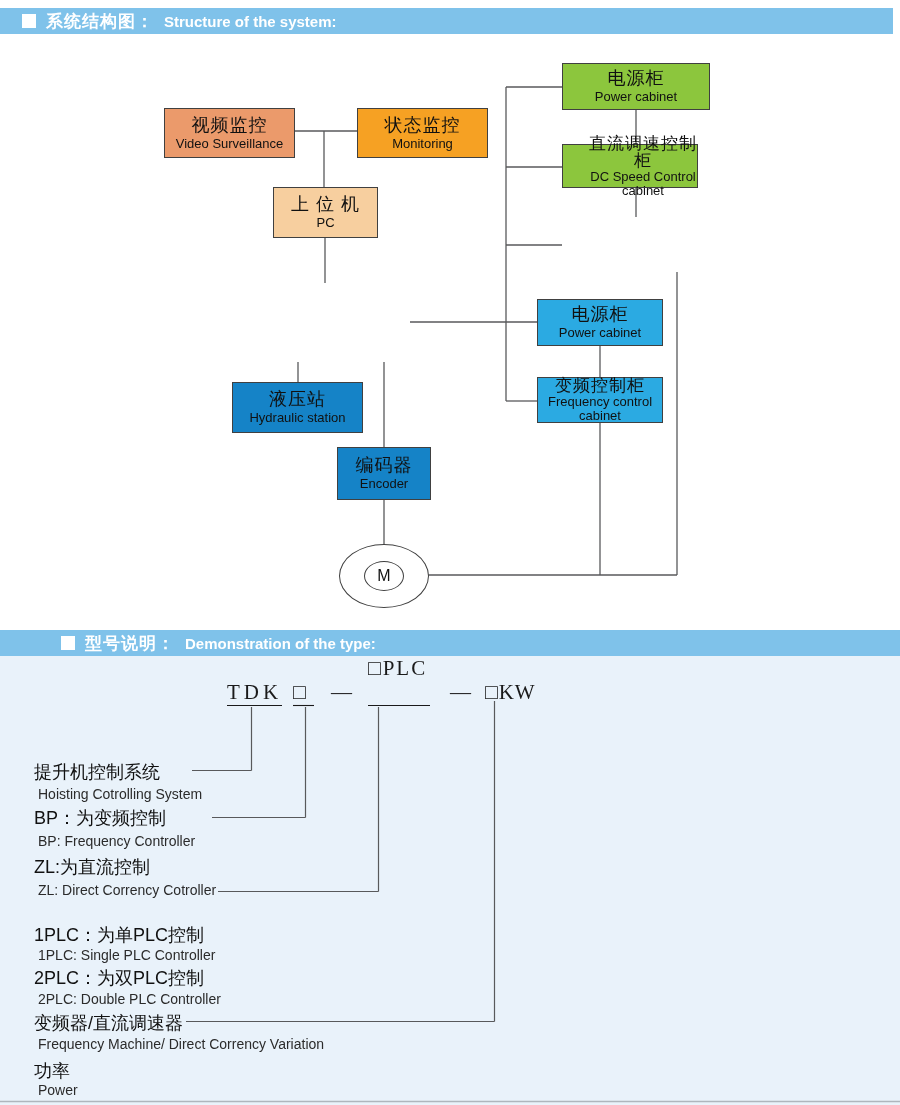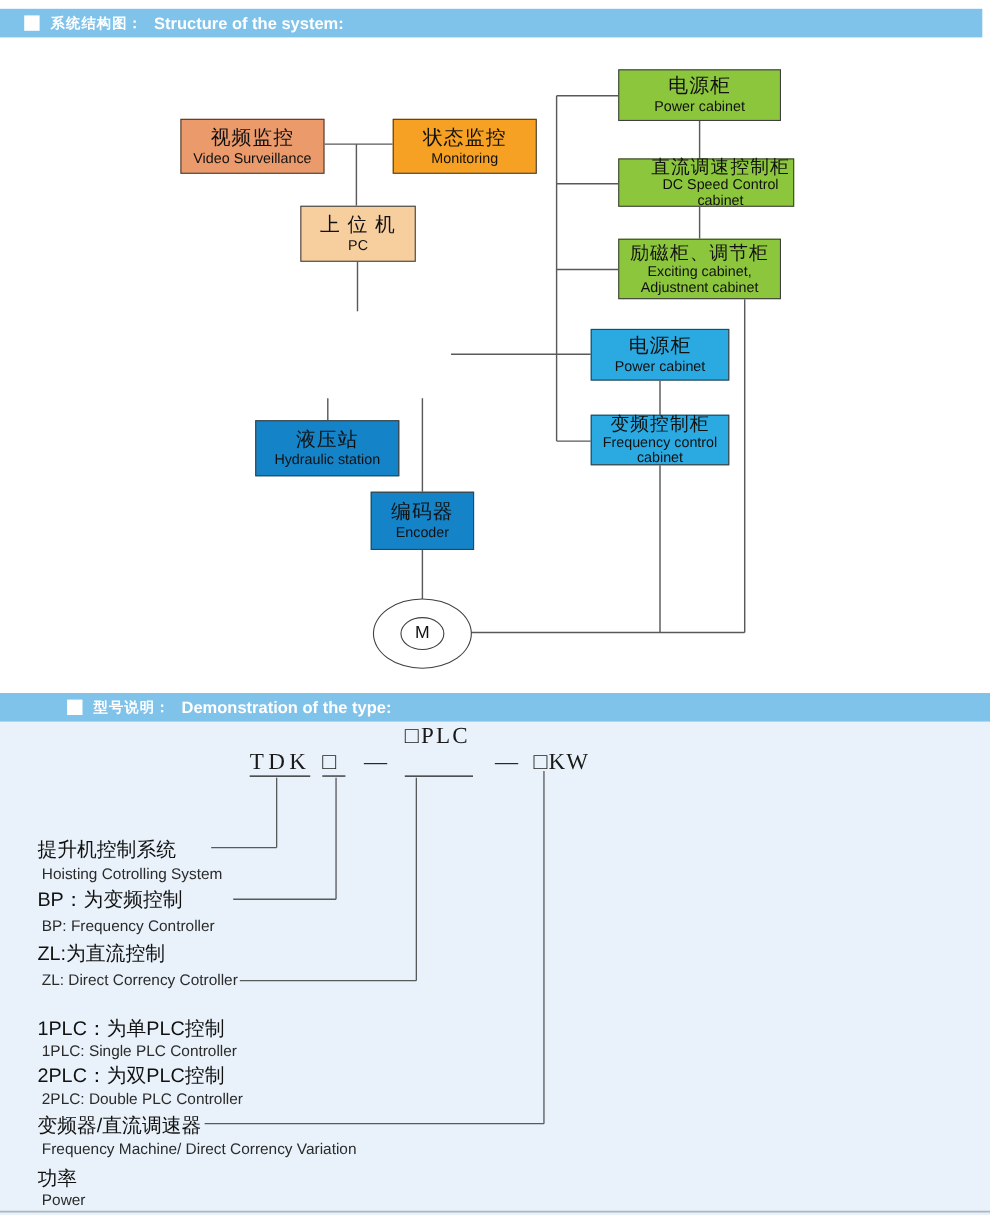--- a/index.html
+++ b/index.html
@@ -2,21 +2,21 @@
 <html><head>
 <meta charset="utf-8">
 <style>
   html,body{margin:0;padding:0;background:#ffffff;}
   #page{position:relative;width:900px;height:1105px;background:#ffffff;overflow:hidden;
         font-family:"Liberation Sans","DejaVu Sans",sans-serif;}
   
   .banner{position:absolute;left:0;width:893px;height:26px;background:#7FC2EA;
           display:flex;align-items:center;}
   .banner .bullet{width:14px;height:14px;background:#ffffff;margin-left:22px;flex:0 0 auto;}
-  .banner .zh{color:#ffffff;font-weight:bold;font-size:13px;margin-left:10px;letter-spacing:1px;}
+  .banner .zh{color:#ffffff;font-weight:bold;font-size:17px;margin-left:10px;letter-spacing:1px;}
   .banner .en{color:#ffffff;font-weight:bold;font-size:15px;margin-left:10px;}
   
   #wires{position:absolute;left:0;top:0;z-index:1;}
   
   .node{position:absolute;z-index:2;box-sizing:border-box;border:1.4px solid #404040;
         display:flex;flex-direction:column;align-items:center;justify-content:center;
         text-align:center;line-height:1.05;}
   .node .zh{font-size:18px;color:#111111;letter-spacing:1px;}
   .node .en{font-size:13px;color:#111111;margin-top:2px;line-height:1.05;}
   .fill-video{background:#EB9A6B;}
@@ -113,29 +113,25 @@
   <div class="node fill-deepblue" style="left:337px;top:447px;width:94px;height:53px;">
     <div class="zh">编码器</div>
     <div class="en">Encoder</div>
   </div>
 
   <div class="node fill-green" style="left:562px;top:63px;width:148px;height:47px;">
     <div class="zh">电源柜</div>
     <div class="en">Power cabinet</div>
   </div>
 
-  <div class="node fill-green" style="left:562px;top:144px;width:160px;height:44px;padding-left:26px;">
+  <div class="node fill-green" style="left:562px;top:144px;width:136px;height:44px;padding-left:26px;">
     <div class="zh" style="font-size:17px;">直流调速控制柜</div>
     <div class="en" style="margin-top:0;">DC Speed Control cabinet</div>
   </div>
 
-  <div class="node fill-green" style="left:562px;top:217px;width:148px;height:55px;">
-    <div class="zh" style="font-size:17px;">励磁柜、调节柜</div>
-    <div class="en" style="margin-top:1px;">Exciting cabinet, Adjustnent cabinet</div>
-  </div>
 
   <div class="node fill-ltblue" style="left:537px;top:299px;width:126px;height:47px;">
     <div class="zh">电源柜</div>
     <div class="en">Power cabinet</div>
   </div>
 
   <div class="node fill-ltblue" style="left:537px;top:377px;width:126px;height:46px;">
     <div class="zh" style="font-size:17px;">变频控制柜</div>
     <div class="en" style="margin-top:0;">Frequency control cabinet</div>
   </div>

